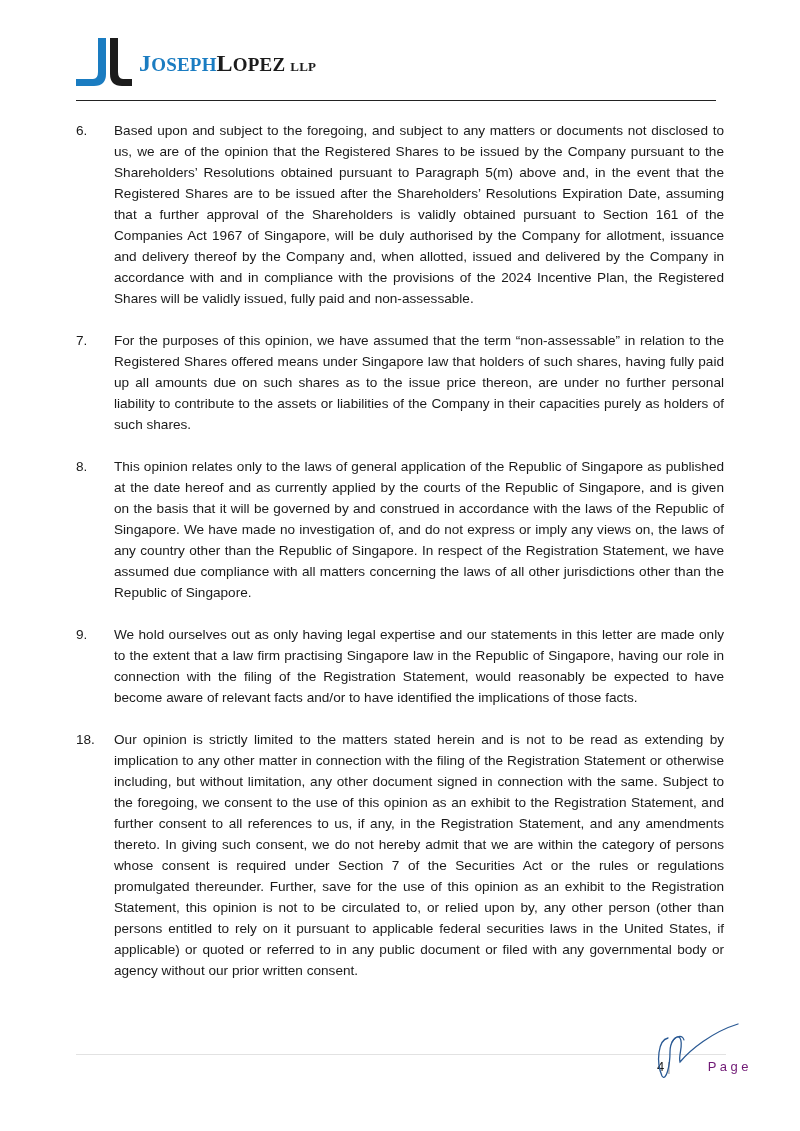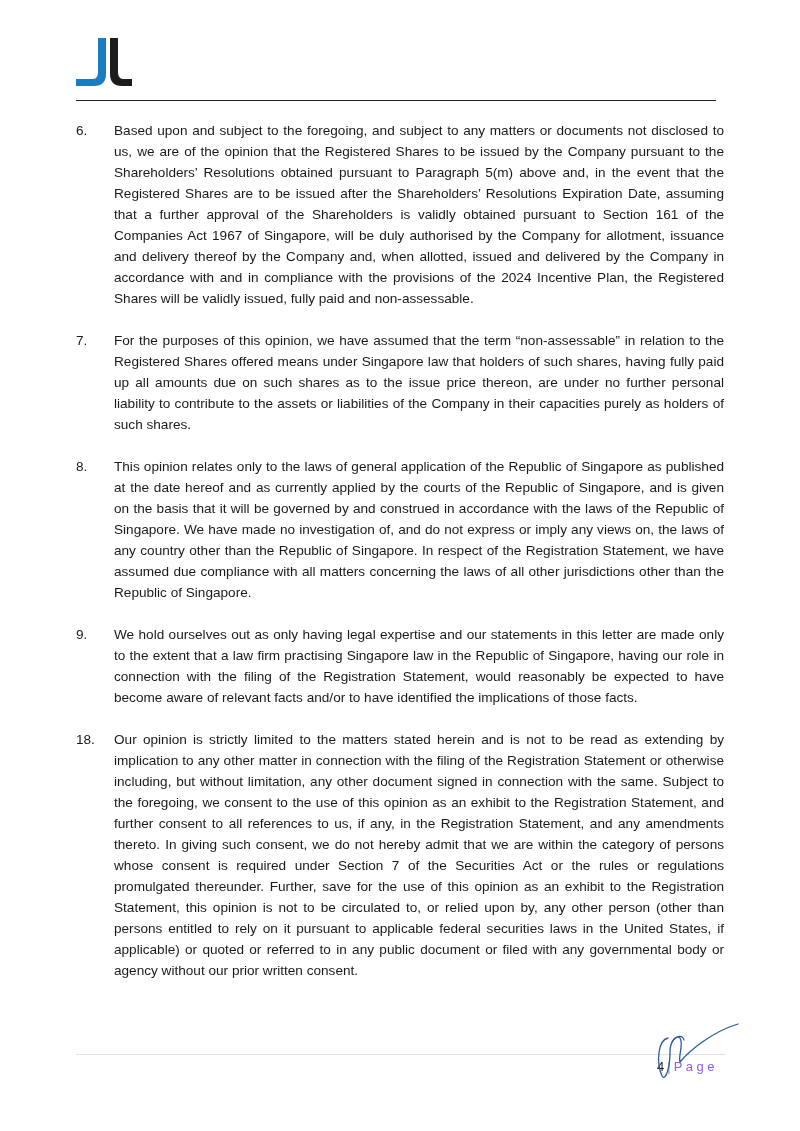--- a/index.html
+++ b/index.html
@@ -16,31 +16,34 @@
   .header-rule { position: absolute; left: 0; top: 64px; width: 640px; height: 1px; background: #222; }
 
   .content { position: absolute; left: 76px; top: 120px; width: 648px; }
   .para { position: relative; padding-left: 38px; margin: 0 0 21px 0;
           font-size: 13.6px; line-height: 21px; text-align: justify; }
   .para .num { position: absolute; left: 0; top: 0; }
 
   .footer-rule { position: absolute; left: 76px; top: 1054px; width: 650px; height: 1px; background: #e2e2e2; }
   .page-label { position: absolute; left: 657px; top: 1059px; font-size: 13px; color: #1a1a1a; white-space: nowrap; }
   .page-label .sep { color: #9a9a9a; margin: 0 3px 0 3px; }
-  .page-label .word { color: #8b5cf6; letter-spacing: 3.5px; }
+  .page-label .word { color: #701a75; letter-spacing: 3.5px; margin-left: 34px; }
   .signature { position: absolute; left: 650px; top: 1022px; width: 92px; height: 60px; }
 </style>
 </head>
 <body>
 
 <div class="header">
   <svg class="logo-mark" viewBox="0 0 56 48">
     <path d="M22 0 H30 V36 Q30 48 18 48 H0 V41 H17 Q22 41 22 34 Z" fill="#1a7cc1"></path>
     <path d="M34 0 H42 V34 Q42 41 47 41 H56 V48 H46 Q34 48 34 36 Z" fill="#1c1c1c"></path>
   </svg>
+  <div class="logo-text">
+    <span class="first"><span class="big">J</span><span>OSEPH</span></span><span class="last"><span class="big">L</span><span>OPEZ</span></span><span class="llp">LLP</span>
+  </div>
   <div class="header-rule"></div>
 </div>
 
 <div class="content">
   <p class="para">
     <span class="num">6.</span>
     <span>Based upon and subject to the foregoing, and subject to any matters or documents not disclosed to us, we are of the opinion that the Registered Shares to be issued by the Company pursuant to the Shareholders’ Resolutions obtained pursuant to Paragraph 5(m) above and, in the event that the Registered Shares are to be issued after the Shareholders’ Resolutions Expiration Date, assuming that a further approval of the Shareholders is validly obtained pursuant to Section 161 of the Companies Act 1967 of Singapore, will be duly authorised by the Company for allotment, issuance and delivery thereof by the Company and, when allotted, issued and delivered by the Company in accordance with and in compliance with the provisions of the 2024 Incentive Plan, the Registered Shares will be validly issued, fully paid and non-assessable.</span>
   </p>
   <p class="para">
     <span class="num">7.</span>

